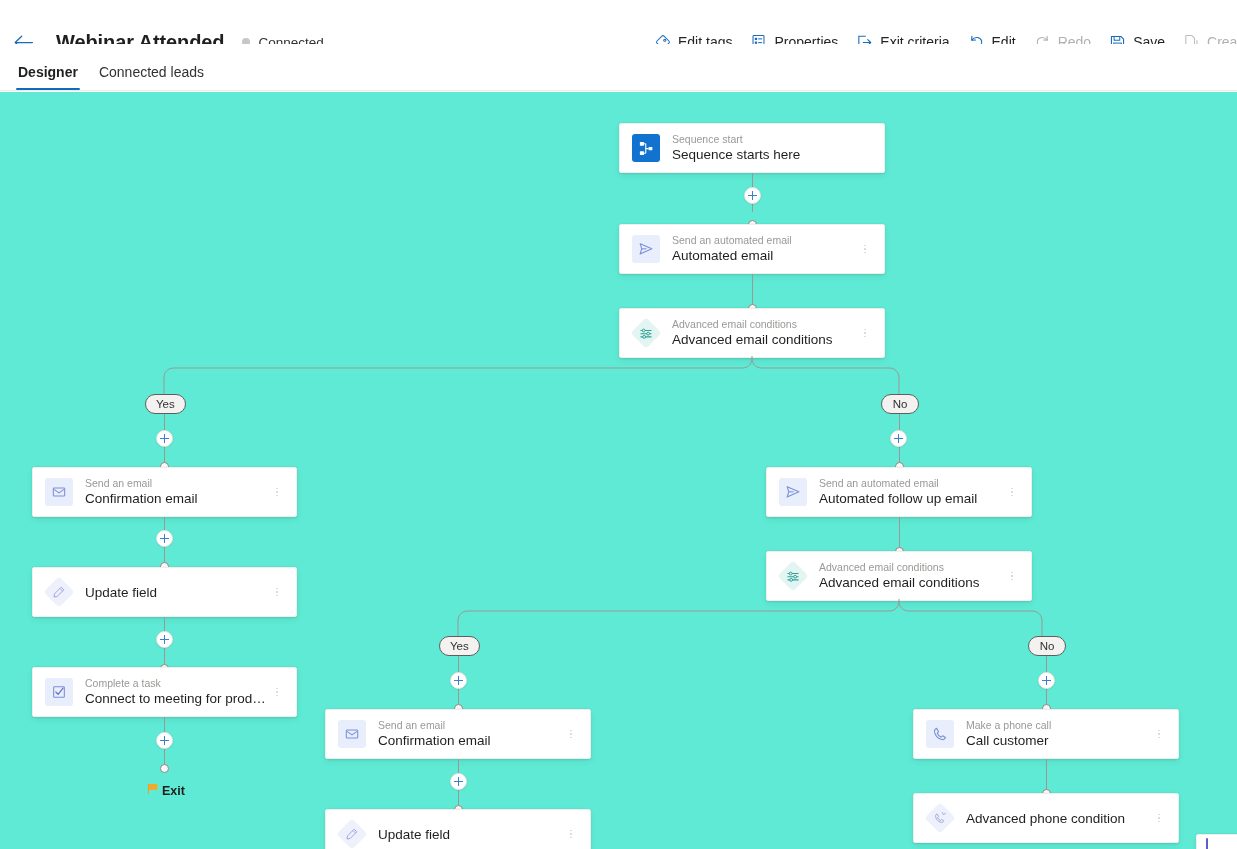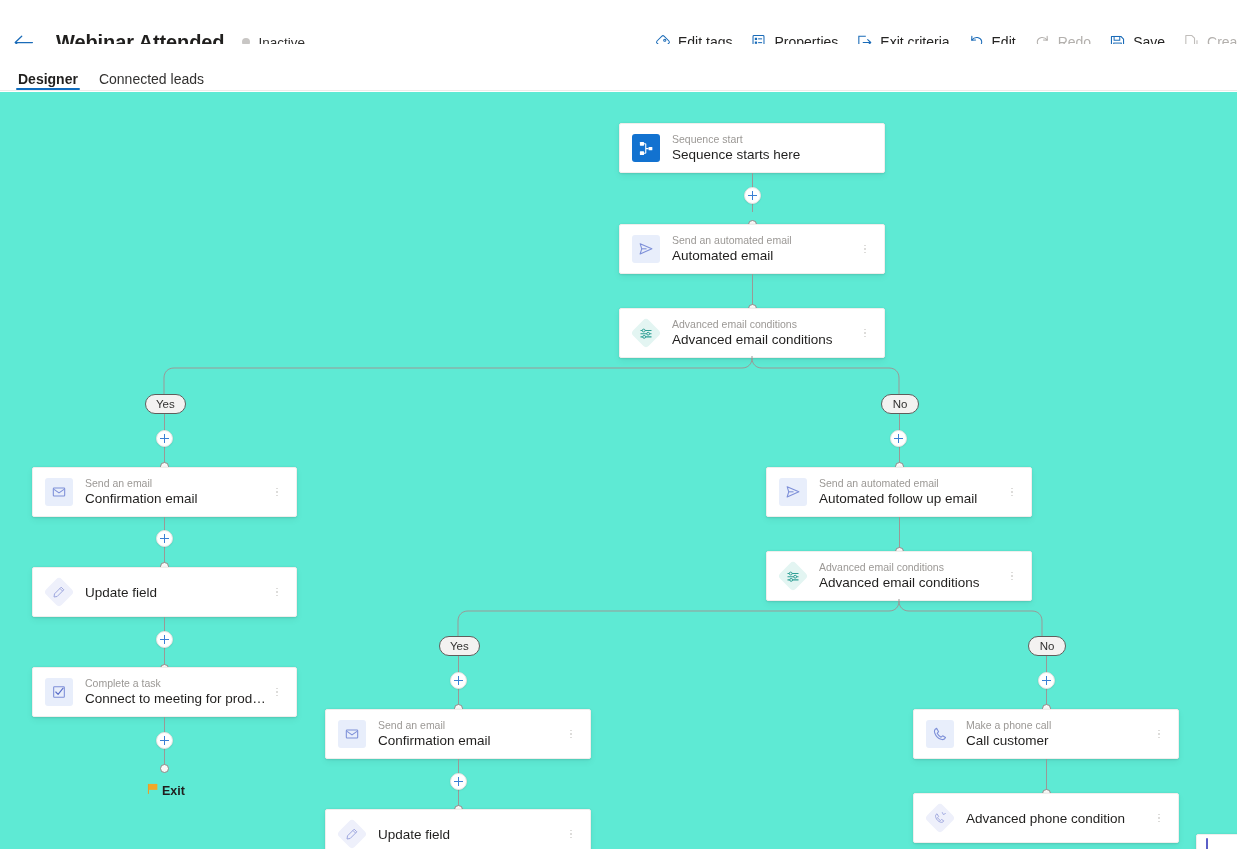--- a/index.html
+++ b/index.html
@@ -55,21 +55,21 @@
   
   .tabstrip {
     position: absolute; top: 44px; left: 0;
     width: 1237px; height: 47px;
     background: #ffffff;
     display: flex; align-items: flex-end;
     border-bottom: 1px solid #edebe9;
   }
   .tab {
     position: relative; font-size: 14px; color: #323130;
-    padding: 0 2px 3px 2px; margin-left: 16px; cursor: pointer;
+    padding: 0 2px 10px 2px; margin-left: 16px; cursor: pointer;
   }
   .tab:first-child { margin-left: 16px; }
   .tab + .tab { margin-left: 17px; }
   .tab.active { font-weight: bold; color: #201f1e; }
   .tab.active::after {
     content: ""; position: absolute; left: 0; right: 0; bottom: 0;
     height: 2px; background: #0f6cbd; border-radius: 2px;
   }
 
   
@@ -184,21 +184,21 @@
       <svg width="19" height="15" viewBox="0 0 19 15">
         <path d="M7.7 1.2 L1.2 7.5 L7.7 13.8 M1.4 7.5 H18.4" stroke="#1a6bb8" stroke-width="1.25" fill="none" stroke-linecap="round" stroke-linejoin="round"></path>
       </svg>
     </span>
   </div>
 
   <div class="page-title">Webinar Attended</div>
 
   <div class="status-wrap">
     <span class="status-dot"></span>
-    <span class="status-text">Inactive</span>
+    <span class="status-text">Connected</span>
   </div>
 
   <div class="toolbar">
 
     <div class="tb-item">
       <span class="tb-ico">
         <svg class="tb-ico" viewBox="0 0 18 18">
           <path d="M10.6 2.2 L15.8 7.4 a1.6 1.6 0 0 1 0 2.2 l-5.2 5.2 a1.6 1.6 0 0 1 -2.2 0 L3.2 9.6 a1.6 1.6 0 0 1 0 -2.2 l5.2 -5.2 a1.6 1.6 0 0 1 2.2 0 z" fill="none" stroke="#1a6bb8" stroke-width="1.1"></path>
           <circle cx="11.4" cy="6.6" r="1.15" fill="none" stroke="#1a6bb8" stroke-width="1.1"></circle>
         </svg>

